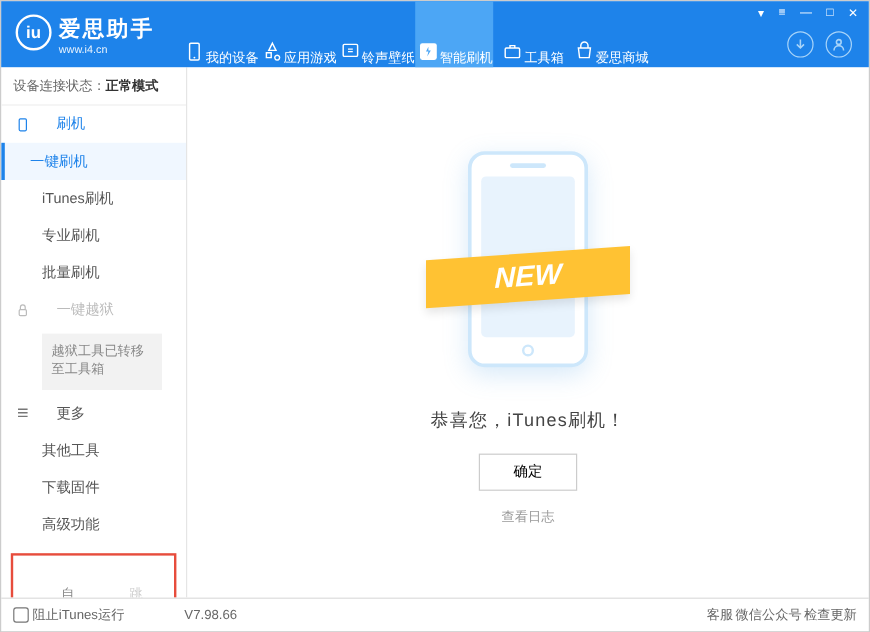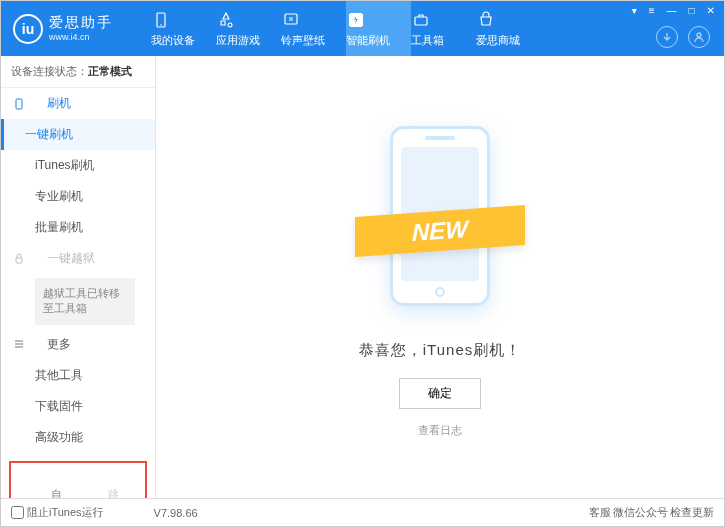--- a/index.html
+++ b/index.html
@@ -3,24 +3,24 @@
 <meta charset="utf-8">
 <style>
 * { margin: 0; padding: 0; box-sizing: border-box; font-family: "Microsoft YaHei", sans-serif; }
 body { background: #f0f0f0; display: flex; justify-content: center; align-items: center; height: 100vh; }
 .window { width: 725px; height: 527px; background: #fff; border: 1px solid #ccc; display: flex; flex-direction: column; }
 
 .titlebar { height: 55px; background: #1e83ea; display: flex; align-items: center; color: #fff; position: relative; }
 .logo-area { display: flex; align-items: flex-start; padding: 0 12px; width: 150px; }
 .logo-circle { width: 30px; height: 30px; border: 2px solid #fff; border-radius: 50%; display: flex; align-items: center; justify-content: center; font-size: 14px; font-weight: bold; margin-right: 6px; }
 .logo-text { display: flex; flex-direction: column; }
-.app-name { font-size: 14px; font-weight: normal; letter-spacing: 2px; }
+.app-name { font-size: 18px; font-weight: bold; letter-spacing: 2px; }
 .app-url { font-size: 9px; opacity: 0.9; }
 .nav { display: flex; height: 100%; }
-.nav-item { width: 65px; display: flex; flex-direction: column; align-items: flex-start; justify-content: center; cursor: pointer; font-size: 11px; }
+.nav-item { width: 65px; display: flex; flex-direction: row; align-items: flex-end; justify-content: center; cursor: pointer; font-size: 11px; }
 .nav-item.active { background: #4ca6f5; }
 .nav-ico { width: 20px; height: 20px; margin-bottom: 3px; display: flex; align-items: center; justify-content: center; }
 .title-ctrl { position: absolute; right: 6px; top: 4px; display: flex; gap: 6px; font-size: 10px; }
 .title-ctrl span { cursor: pointer; padding: 0 3px; }
 .title-right-icons { position: absolute; right: 14px; bottom: 8px; display: flex; gap: 10px; }
 .circ-btn { width: 22px; height: 22px; border: 1.5px solid #a8d4f9; border-radius: 50%; display: flex; align-items: center; justify-content: center; cursor: pointer; }
 
 .body { flex: 1; display: flex; overflow: hidden; }
 .sidebar { width: 155px; border-right: 1px solid #e5e5e5; display: flex; flex-direction: column; font-size: 12px; }
 .conn-status { padding: 8px 10px; font-size: 11px; color: #666; border-bottom: 1px solid #eee; }

